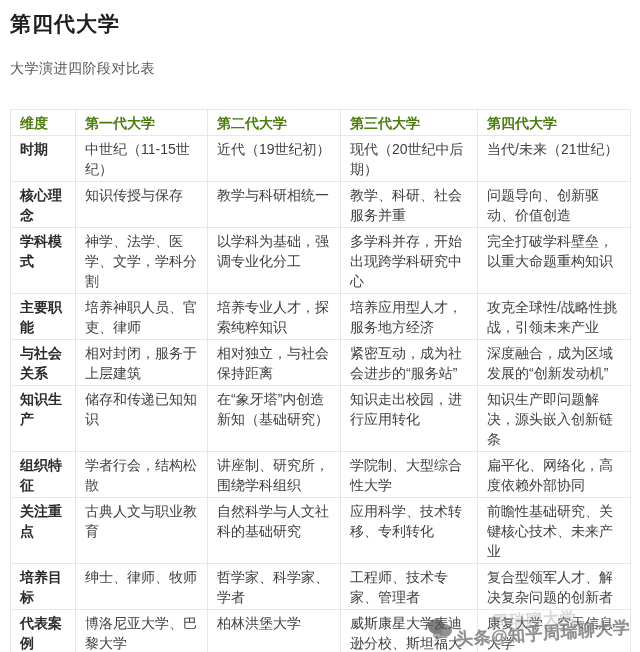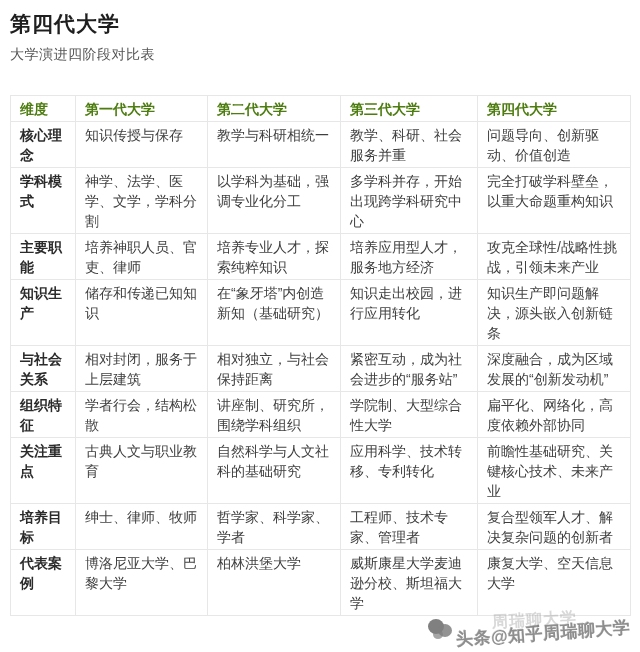--- a/index.html
+++ b/index.html
@@ -19,21 +19,21 @@
   .page-title {
     font-size: 21px;
     font-weight: 700;
     color: #1f1f1f;
     letter-spacing: 1px;
     margin-top: 2px;
   }
   .page-subtitle {
     font-size: 14px;
     color: #555555;
-    margin-top: 8px;
+    margin-top: 22px;
     letter-spacing: 0.5px;
   }
   .comparison-table {
     margin-top: 31px;
     width: 620px;
     border-collapse: collapse;
     table-layout: fixed;
     font-size: 14px;
     color: #3f3f3f;
   }
@@ -133,20 +133,27 @@
         <tr>
           <th>维度</th>
           <th>第一代大学</th>
           <th>第二代大学</th>
           <th>第三代大学</th>
           <th>第四代大学</th>
         </tr>
       </thead>
     <tbody>
         <tr>
+          <td class="row-label">时期</td>
+          <td>中世纪（11-15世纪）</td>
+          <td>近代（19世纪初）</td>
+          <td>现代（20世纪中后期）</td>
+          <td>当代/未来（21世纪）</td>
+        </tr>
+        <tr>
           <td class="row-label">核心理念</td>
           <td>知识传授与保存</td>
           <td>教学与科研相统一</td>
           <td>教学、科研、社会服务并重</td>
           <td>问题导向、创新驱动、价值创造</td>
         </tr>
         <tr>
           <td class="row-label">学科模式</td>
           <td>神学、法学、医学、文学，学科分割</td>
           <td>以学科为基础，强调专业化分工</td>
@@ -154,32 +161,32 @@
           <td>完全打破学科壁垒，以重大命题重构知识</td>
         </tr>
         <tr>
           <td class="row-label">主要职能</td>
           <td>培养神职人员、官吏、律师</td>
           <td>培养专业人才，探索纯粹知识</td>
           <td>培养应用型人才，服务地方经济</td>
           <td>攻克全球性/战略性挑战，引领未来产业</td>
         </tr>
         <tr>
+          <td class="row-label">与社会关系</td>
+          <td>相对封闭，服务于上层建筑</td>
+          <td>相对独立，与社会保持距离</td>
+          <td>紧密互动，成为社会进步的“服务站”</td>
+          <td>深度融合，成为区域发展的“创新发动机”</td>
+        </tr>
+        <tr>
           <td class="row-label">知识生产</td>
           <td>储存和传递已知知识</td>
           <td>在“象牙塔”内创造新知（基础研究）</td>
           <td>知识走出校园，进行应用转化</td>
           <td>知识生产即问题解决，源头嵌入创新链条</td>
-        </tr>
-        <tr>
-          <td class="row-label">与社会关系</td>
-          <td>相对封闭，服务于上层建筑</td>
-          <td>相对独立，与社会保持距离</td>
-          <td>紧密互动，成为社会进步的“服务站”</td>
-          <td>深度融合，成为区域发展的“创新发动机”</td>
         </tr>
         <tr>
           <td class="row-label">组织特征</td>
           <td>学者行会，结构松散</td>
           <td>讲座制、研究所，围绕学科组织</td>
           <td>学院制、大型综合性大学</td>
           <td>扁平化、网络化，高度依赖外部协同</td>
         </tr>
         <tr>
           <td class="row-label">关注重点</td>

